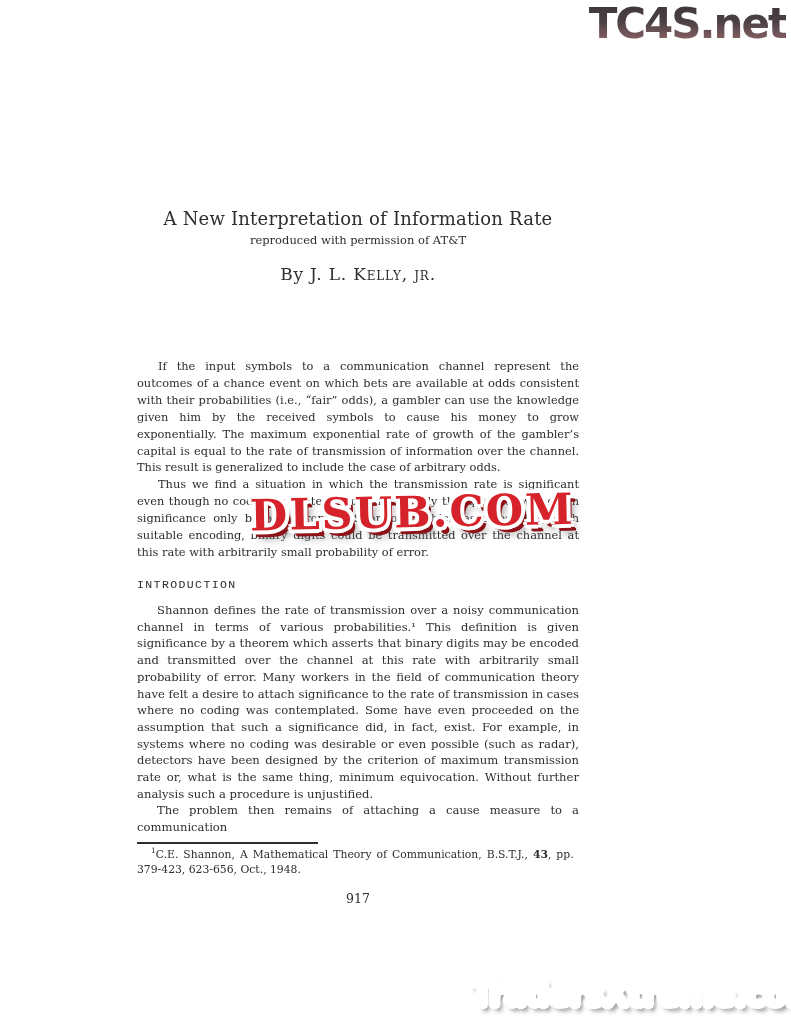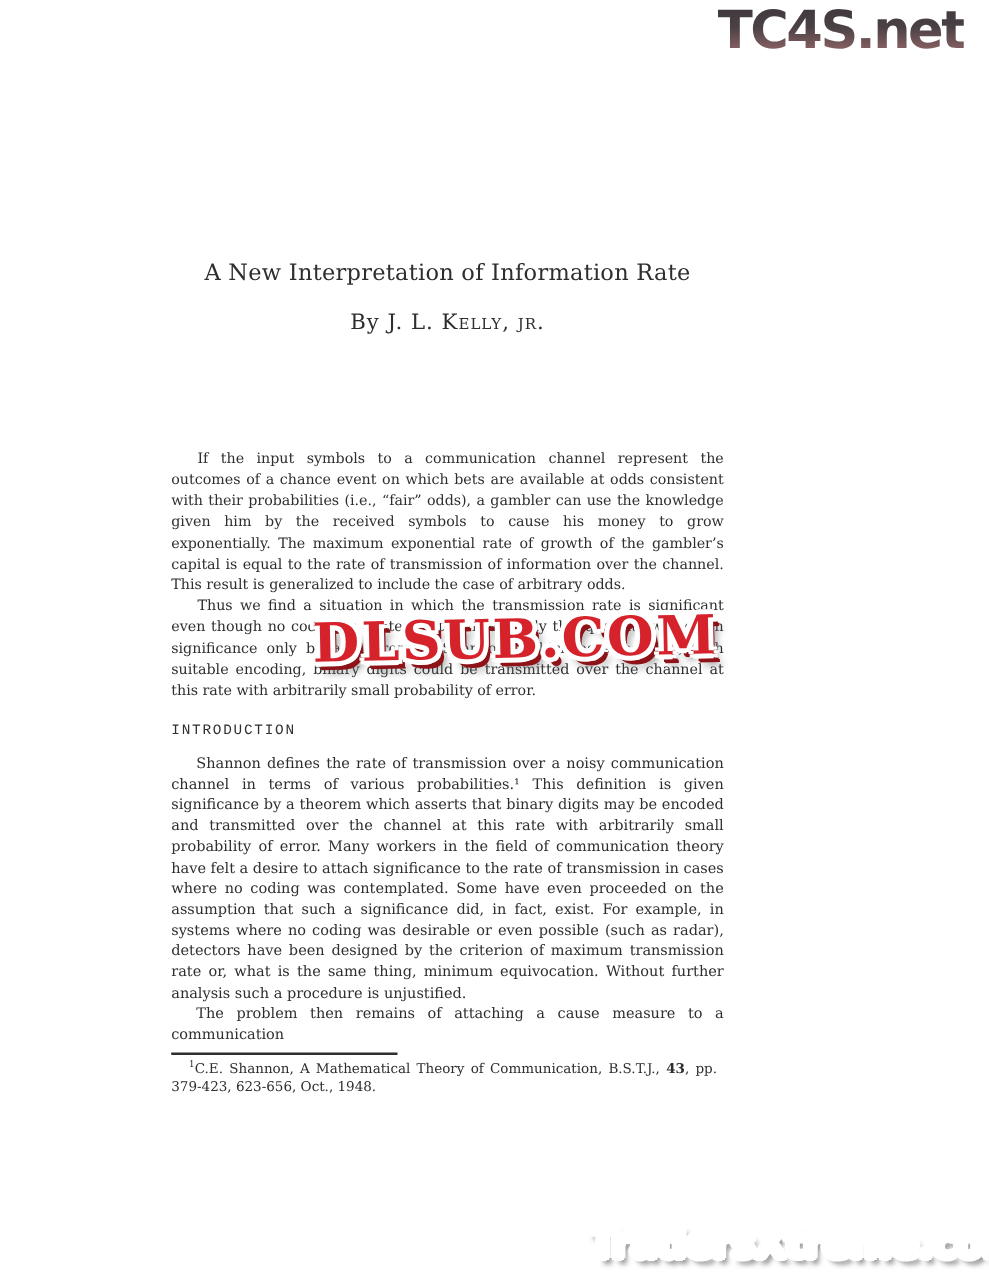--- a/index.html
+++ b/index.html
@@ -10,21 +10,21 @@
     background: #ffffff;
     overflow: hidden;
     font-family: "DejaVu Serif", "Liberation Serif", serif;
     color: #2f2d2d;
   }
 
   
   .wm-top {
     position: absolute;
     top: 0px;
-    right: 20px;
+    right: 5px;
     font-family: "DejaVu Sans", "Liberation Sans", sans-serif;
     font-weight: bold;
     font-size: 42px;
     letter-spacing: -2px;
     line-height: 48px;
     background: linear-gradient(to bottom, #3c3539 0%, #4a4145 45%, #8f6466 88%, #96696b 100%);
     -webkit-background-clip: text;
     background-clip: text;
     color: transparent;
     text-align: right;
@@ -163,20 +163,21 @@
 </style>
 </head>
 <body>
 
 <div class="page">
 
   <div class="wm-top">TC4S.net</div>
 
   <div class="heading-block">
     <h1 class="paper-title">A New Interpretation of Information Rate</h1>
+    <div class="permission-note">reproduced with permission of AT&amp;T</div>
     <div class="byline"><span>By J. L. </span><span class="smallcaps">Kelly, jr.</span></div>
   </div>
 
   <div class="abstract">
     <p>If the input symbols to a communication channel represent the outcomes of a chance event on which bets are available at odds consistent with their probabilities (i.e., “fair” odds), a gambler can use the knowledge given him by the received symbols to cause his money to grow exponentially. The maximum exponential rate of growth of the gambler’s capital is equal to the rate of transmission of information over the channel. This result is generalized to include the case of arbitrary odds.</p>
     <p>Thus we find a situation in which the transmission rate is significant even though no coding is contemplated. Previously this quantity was given significance only by a theorem of Shannon’s which asserted that, with suitable encoding, binary digits could be transmitted over the channel at this rate with arbitrarily small probability of error.</p>
   </div>
 
   <div class="wm-mid">DLSUB.COM</div>
 
@@ -186,16 +187,17 @@
     <p>Shannon defines the rate of transmission over a noisy communication channel in terms of various probabilities.¹  This definition is given significance by a theorem which asserts that binary digits may be encoded and transmitted over the channel at this rate with arbitrarily small probability of error. Many workers in the field of communication theory have felt a desire to attach significance to the rate of transmission in cases where no coding was contemplated. Some have even proceeded on the assumption that such a significance did, in fact, exist. For example, in systems where no coding was desirable or even possible (such as radar), detectors have been designed by the criterion of maximum transmission rate or, what is the same thing, minimum equivocation. Without further analysis such a procedure is unjustified.</p>
     <p>The problem then remains of attaching a cause measure to a communication</p>
   </div>
 
   <div class="footnote-rule"></div>
 
   <div class="footnote">
     <p><sup>1</sup><span>C.E. Shannon, A Mathematical Theory of Communication, B.S.T.J., </span><span class="vol-bold">43</span><span>, pp. 379-423, 623-656, Oct., 1948.</span></p>
   </div>
 
+  <div class="page-number">917</div>
 
   <div class="wm-bottom">TradersXtreme.com</div>
 
 </div>
 
 </body></html>

